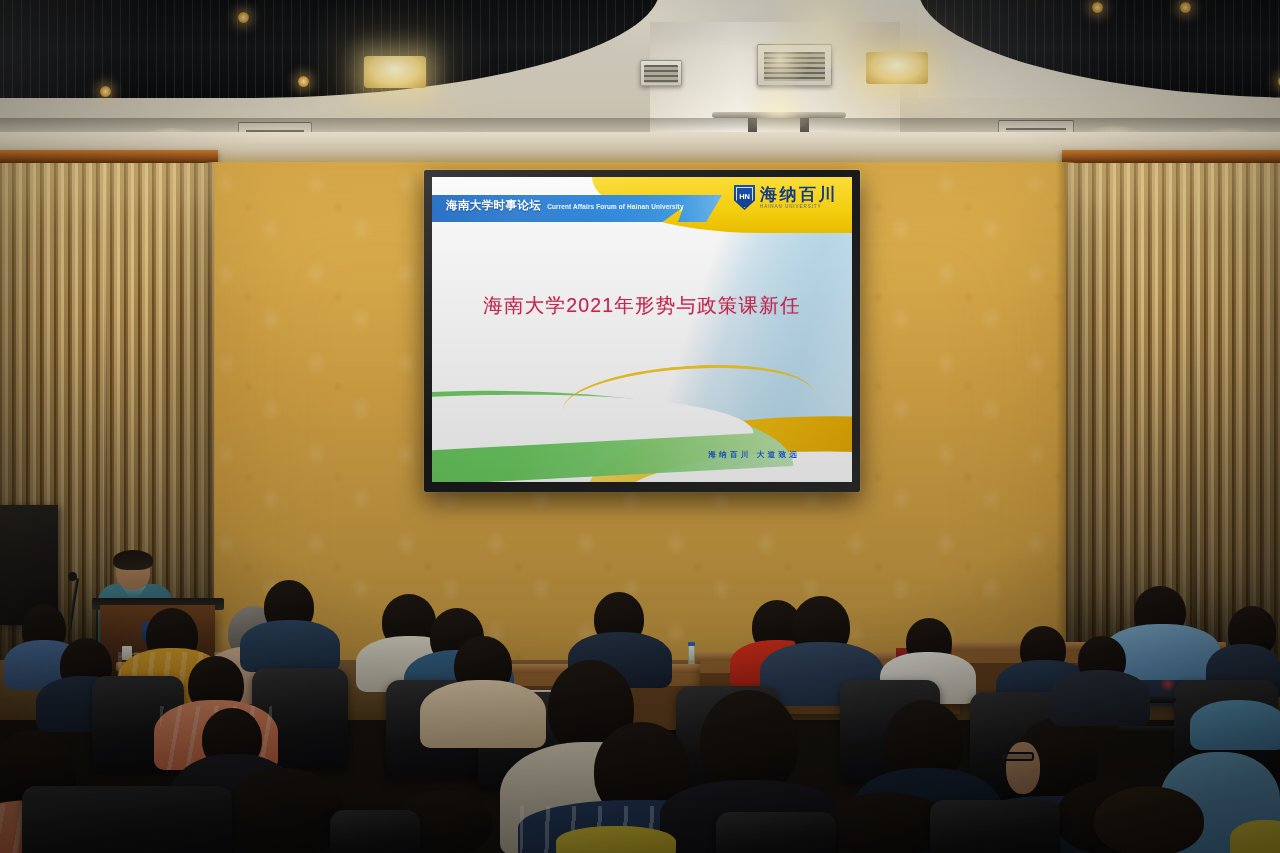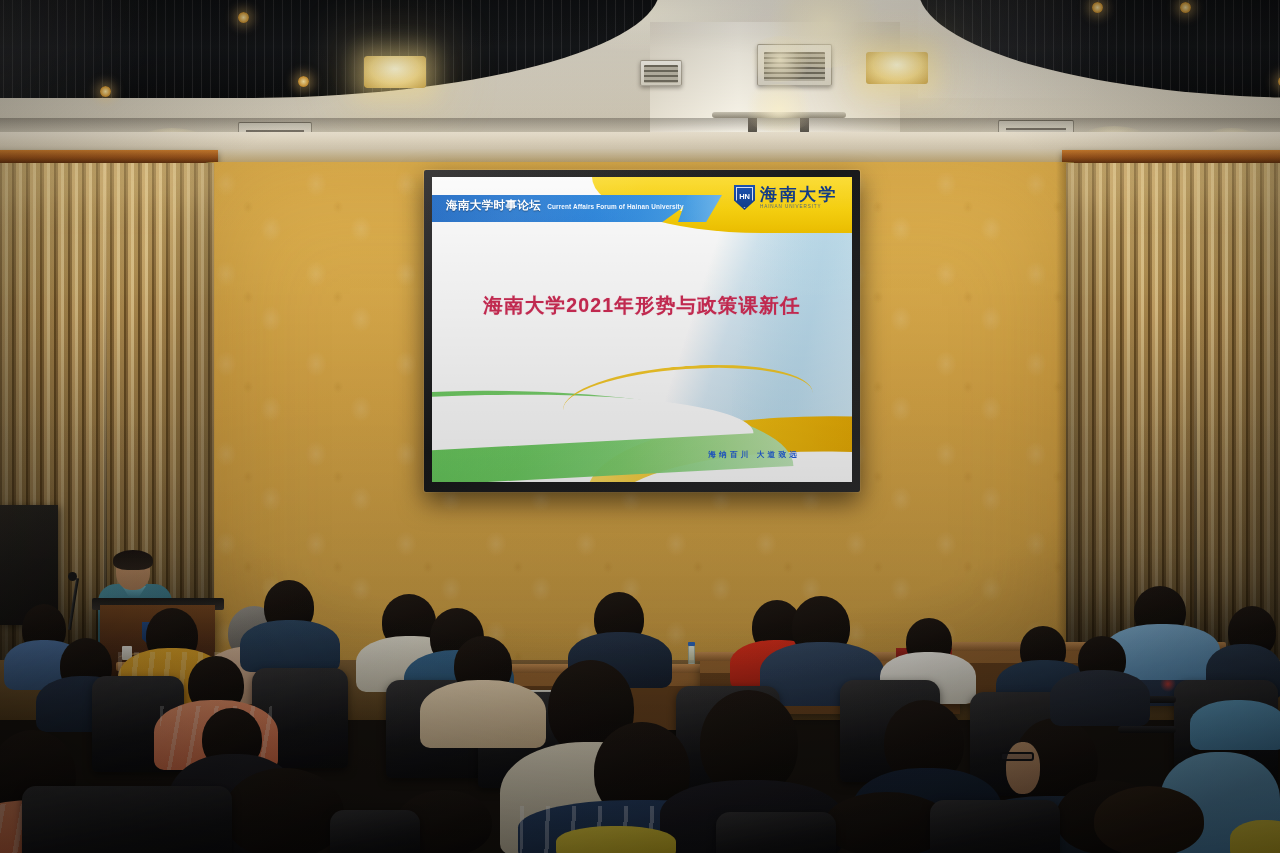--- a/index.html
+++ b/index.html
@@ -225,21 +225,21 @@
   .logo-en {
     font-size:4.6px; color:#2b4f96; letter-spacing:.9px; margin-top:2px; opacity:.8;
   }
 
   
   .slide-title {
     position:absolute; left:0; top:112px; width:100%;
     text-align:center; z-index:6;
   }
   .title-line {
-    font-size:19.5px; font-weight:bold; color:#c0294f; letter-spacing:1.2px;
+    font-size:19.5px; font-weight:normal; color:#c0294f; letter-spacing:1.2px;
     line-height:1.72; white-space:nowrap;
     font-family:"Liberation Sans", sans-serif;
     text-shadow:0 0 1px rgba(192,41,79,.4);
   }
 
   
   .swoosh { position:absolute; }
   .swoosh-green {
     left:-22px; bottom:6px; width:380px; height:150px;
     background:linear-gradient(90deg,#53c44a,#7ed477 55%,#bfe8ba);
@@ -504,21 +504,21 @@
         <div class="hdr-text">
           <span class="hdr-cn">海南大学时事论坛</span>
           <span class="hdr-en">Current Affairs Forum of Hainan University</span>
         </div>
         <div class="logo-block">
           <div class="shield">
             <div class="shield-inner"></div>
             <span class="shield-hn">HN</span>
           </div>
           <div class="logo-text">
-            <span class="logo-cn">海南大学</span>
+            <span class="logo-cn">海纳百川</span>
             <span class="logo-en">HAINAN UNIVERSITY</span>
           </div>
         </div>
       </div>
 
       <div class="slide-title">
         <div class="title-line">海南大学2021年形势与政策课新任</div>
       </div>
 
       <div class="swoosh swoosh-yellow"></div>

